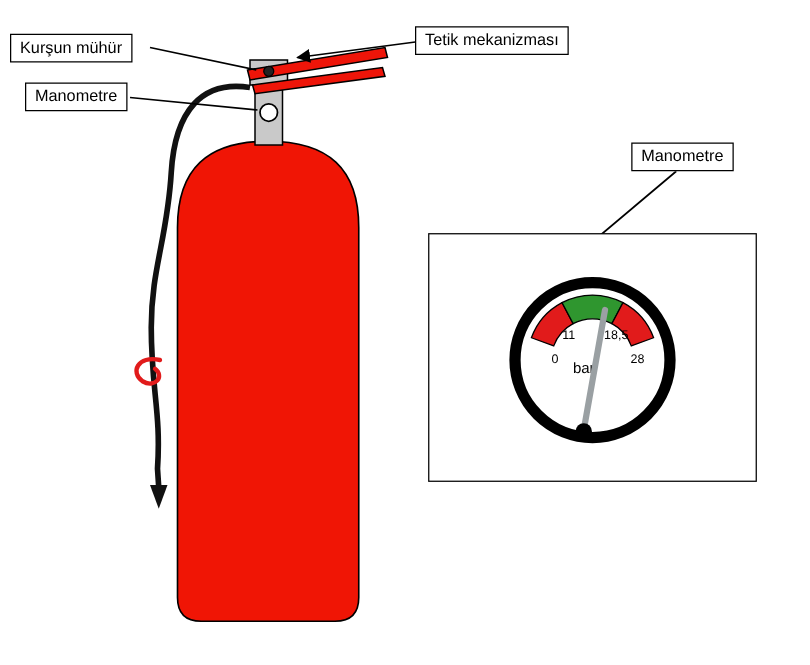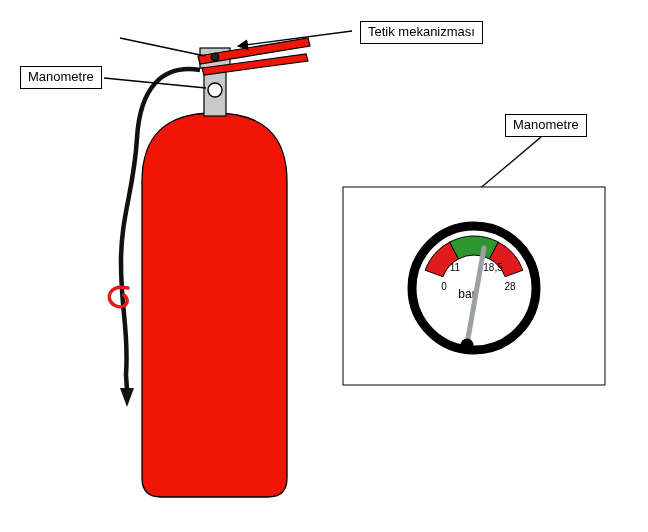--- a/index.html
+++ b/index.html
@@ -72,20 +72,21 @@
     <text class="gauge-text" x="455" y="271" font-size="10" text-anchor="middle">11</text>
     <text class="gauge-text" x="493" y="271" font-size="10" text-anchor="middle">18,5</text>
     <text class="gauge-text" x="444" y="290" font-size="10" text-anchor="middle">0</text>
     <text class="gauge-text" x="510" y="290" font-size="10" text-anchor="middle">28</text>
     <text class="gauge-text" x="467" y="298" font-size="12" text-anchor="middle">bar</text>
 
     <line x1="484" y1="248" x2="467" y2="344" stroke="#9aa0a3" stroke-width="5" stroke-linecap="round"></line>
     <circle cx="467" cy="345" r="6.5" fill="#000"></circle>
   </svg>
 
+  <div class="label-box" style="left:8px;top:27px">Kurşun mühür</div>
 
-  <div class="label-box" style="left:360px;top:21px">Tetik mekanizması</div>
+  <div class="label-box" style="left:332px;top:21px">Tetik mekanizması</div>
 
   <div class="label-box" style="left:20px;top:66px">Manometre</div>
 
   <div class="label-box" style="left:505px;top:114px">Manometre</div>
 
 </div>
 
 </body></html>

